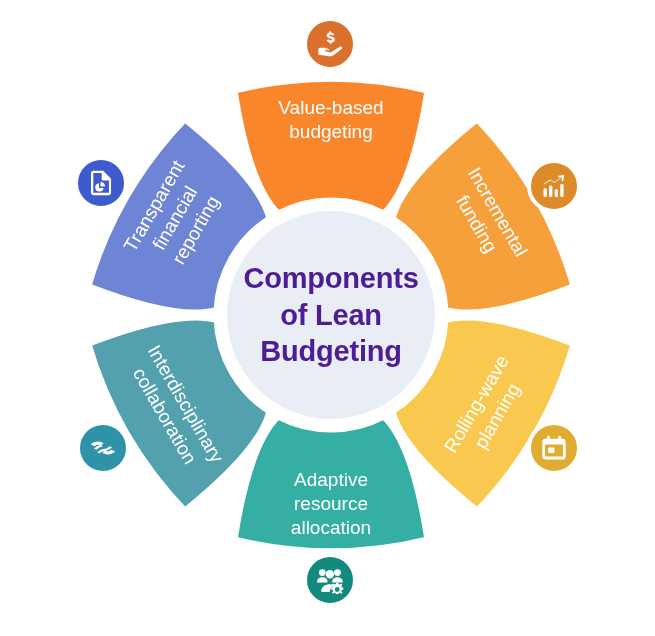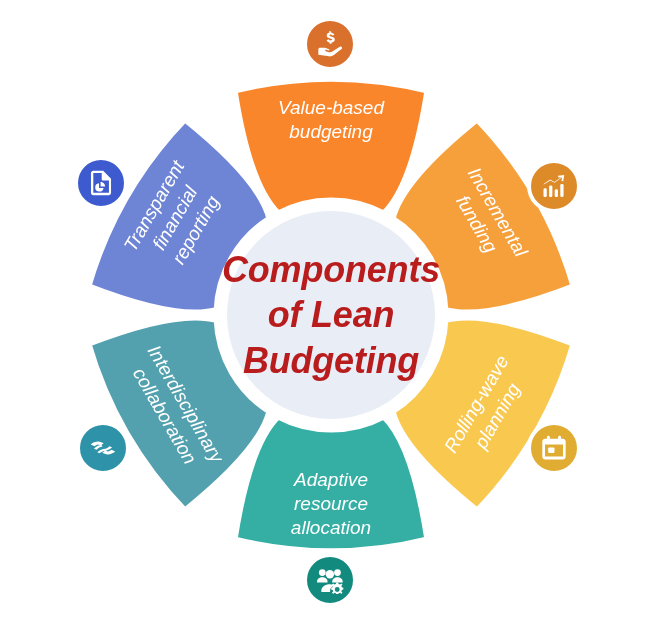--- a/index.html
+++ b/index.html
@@ -10,21 +10,20 @@
   body {
     width: 655px;
     height: 636px;
     font-family: "Liberation Sans", sans-serif;
     overflow: hidden;
   }
   #diagram-root {
     position: relative;
     width: 548px;
     height: 636px;
-    font-style: italic;
   }
   svg.petal-layer {
     position: absolute;
     left: 0;
     top: 0;
     width: 655px;
     height: 636px;
   }
   .center-hub {
     position: absolute;
@@ -33,24 +32,24 @@
     width: 208px;
     height: 208px;
     border-radius: 50%;
     background: #e9edf5;
     display: flex;
     align-items: center;
     justify-content: center;
     box-sizing: border-box;
   }
   .center-title {
-    font-size: 36px;
+    font-size: 29px;
     font-weight: bold;
     line-height: 1.26;
-    color: #b91c1c;
+    color: #4c1d95;
     text-align: center;
     letter-spacing: -0.2px;
     white-space: pre-line;
   }
   .petal-label {
     position: absolute;
     color: #ffffff;
     font-size: 19px;
     line-height: 1.25;
     text-align: center;

